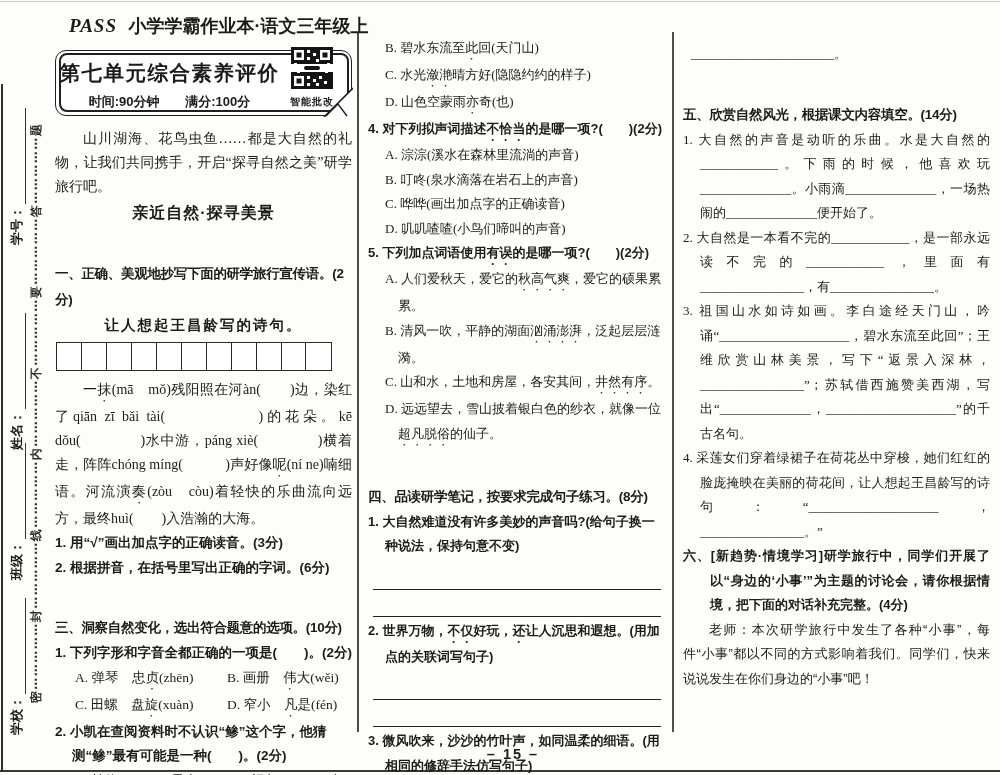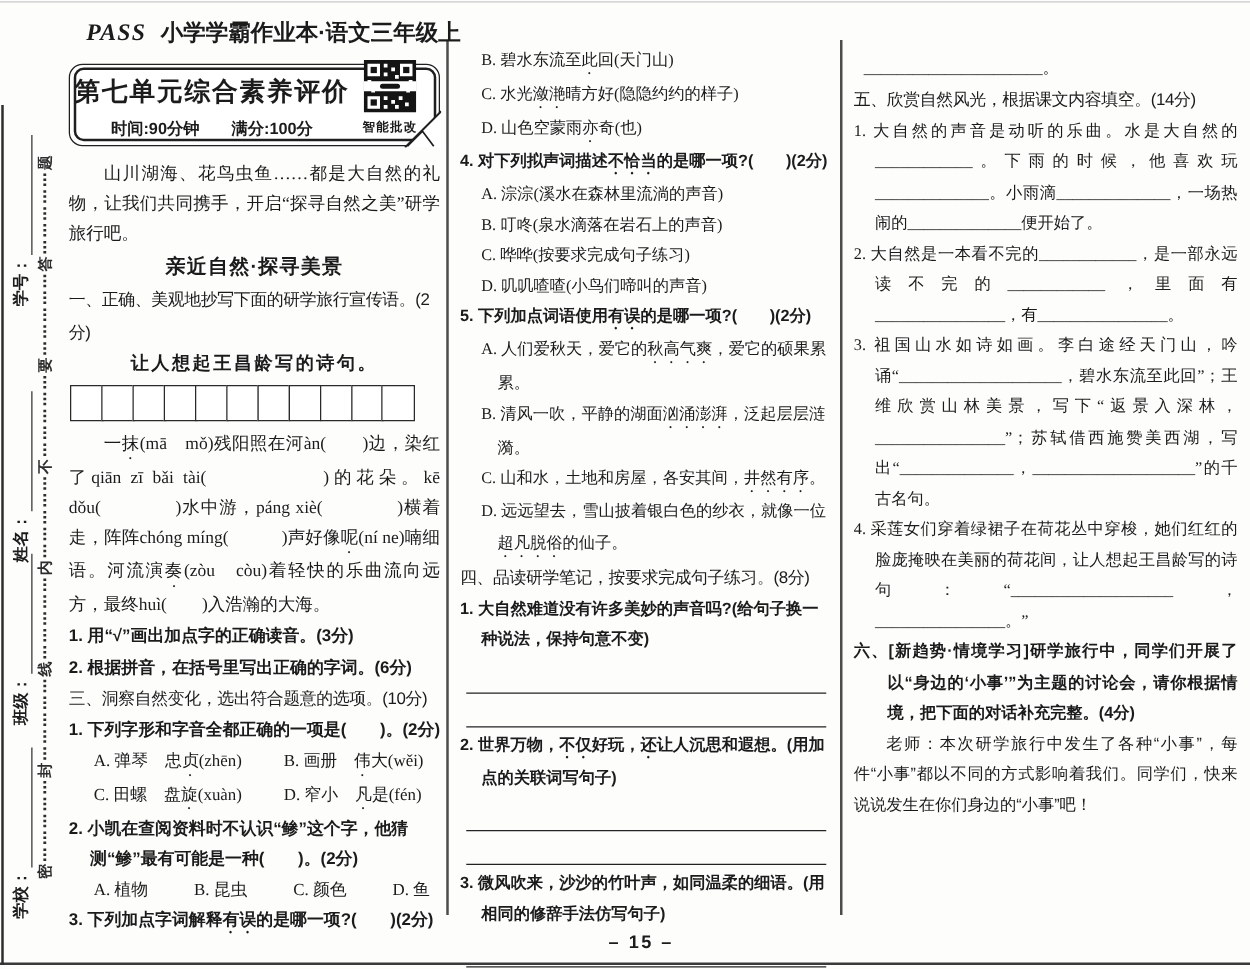--- a/index.html
+++ b/index.html
@@ -57,22 +57,22 @@
   }
   .exam-meta{font-family:"Liberation Sans",sans-serif;font-weight:700;font-size:13px;margin-top:4px;}
   .exam-meta span{margin:0 11px;}
   .tb-right{width:58px;margin-right:10px;text-align:center;position:relative;z-index:2;margin-top:36px;}
   .qr{display:block;margin:0 auto;}
   .qr-caption{font-family:"Liberation Sans",sans-serif;font-weight:700;font-size:10px;letter-spacing:1px;margin-top:1px;}
   .fold{position:absolute;right:-2px;bottom:-2px;width:30px;height:30px;z-index:3;}
 
   
   .head{
-    font-family:"Liberation Sans","DejaVu Sans",sans-serif;font-weight:400;
-    font-size:13.5px;letter-spacing:-0.3px;line-height:26px;
+    font-family:"Liberation Sans","DejaVu Sans",sans-serif;font-weight:700;
+    font-size:13.5px;letter-spacing:-0.3px;line-height:26px;margin-top:35px;
   }
   .col1 .head{font-size:13.5px;}
   .stem{
     font-family:"Liberation Sans","DejaVu Sans",sans-serif;font-weight:700;
     padding-left:17px;text-indent:-17px;
   }
   .col1 .stem{font-size:13.5px;}
   .opt{padding-left:30px;text-indent:-13px;}
   .intro{margin:0 0 1px 0;text-indent:2em;text-align:justify;font-size:14px;line-height:24px;}
   .theme{
@@ -237,21 +237,21 @@
 </section>
 
 <section class="col col2">
   <div class="opt">B. 碧水东流至<span class="dot">此</span>回(天门山)</div>
   <div class="opt">C. 水光<span class="dot">潋滟</span>晴方好(隐隐约约的样子)</div>
   <div class="opt">D. 山色空蒙雨<span class="dot">亦</span>奇(也)</div>
 
   <div class="stem">4. 对下列拟声词描述<span class="dot">不恰当</span>的是哪一项?(　　)(2分)</div>
   <div class="opt">A. 淙淙(溪水在森林里流淌的声音)</div>
   <div class="opt">B. 叮咚(泉水滴落在岩石上的声音)</div>
-  <div class="opt">C. 哗哗(按要求完成句子练习)</div>
+  <div class="opt">C. 哗哗(画出加点字的正确读音)</div>
   <div class="opt">D. 叽叽喳喳(小鸟们啼叫的声音)</div>
 
   <div class="stem">5. 下列加点词语使用<span class="dot">有误</span>的是哪一项?(　　)(2分)</div>
   <div class="opt">A. 人们爱秋天，爱它的<span class="dot">秋高气爽</span>，爱它的硕果累累。</div>
   <div class="opt">B. 清风一吹，平静的湖面<span class="dot">汹涌澎湃</span>，泛起层层涟漪。</div>
   <div class="opt">C. 山和水，土地和房屋，各安其间，<span class="dot">井然有序</span>。</div>
   <div class="opt">D. 远远望去，雪山披着银白色的纱衣，就像一位<span class="dot">超凡脱俗</span>的仙子。</div>
 
   <div class="head">四、品读研学笔记，按要求完成句子练习。(8分)</div>
   <div class="stem">1. 大自然难道没有许多美妙的声音吗?(给句子换一种说法，保持句意不变)</div>

